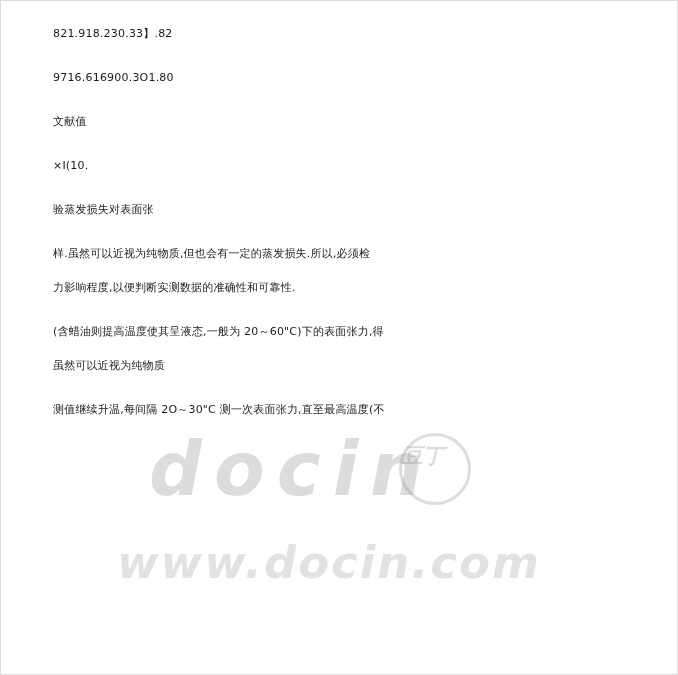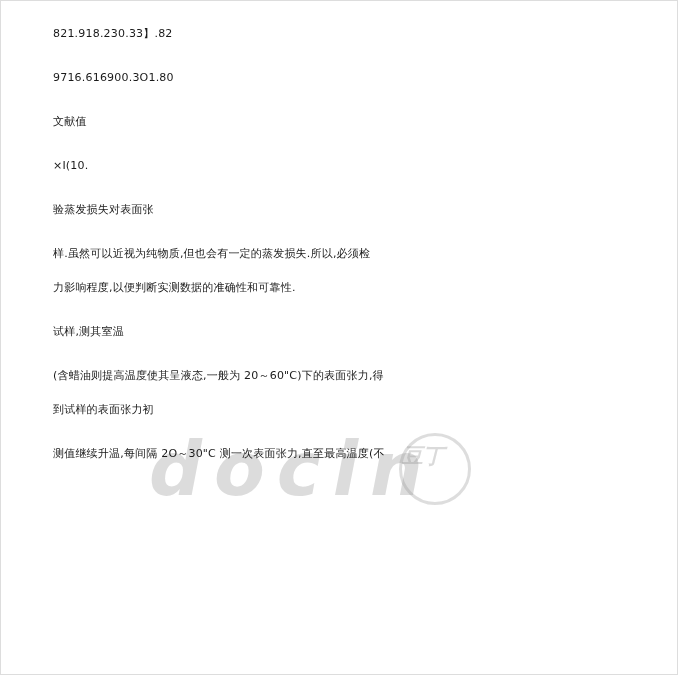--- a/index.html
+++ b/index.html
@@ -95,29 +95,29 @@
 </head>
 <body>
 
 <div id="page">
 
   <div id="watermark">
     <div class="wm-docin">docin</div>
     <div class="wm-badge">
       <span>豆丁</span>
     </div>
+    <div class="wm-url">www.docin.com</div>
   </div>
 
   <div id="content">
     <p class="line">821.918.230.33】.82</p>
     <p class="line">9716.616900.3O1.80</p>
     <p class="line">文献值</p>
     <p class="line">×I(10.</p>
     <p class="line">验蒸发损失对表面张</p>
     <p class="line tight">样.虽然可以近视为纯物质,但也会有一定的蒸发损失.所以,必须检</p>
     <p class="line">力影响程度,以便判断实测数据的准确性和可靠性.</p>
-    <p class="line">试样,测其室温</p>
     <p class="line tight">(含蜡油则提高温度使其呈液态,一般为 20～60"C)下的表面张力,得</p>
-    <p class="line">到试样的表面张力初</p>
+    <p class="line">虽然可以近视为纯物质</p>
     <p class="line tight">测值继续升温,每间隔 2O～30"C 测一次表面张力,直至最高温度(不</p>
   </div>
 
 </div>
 
 </body></html>

